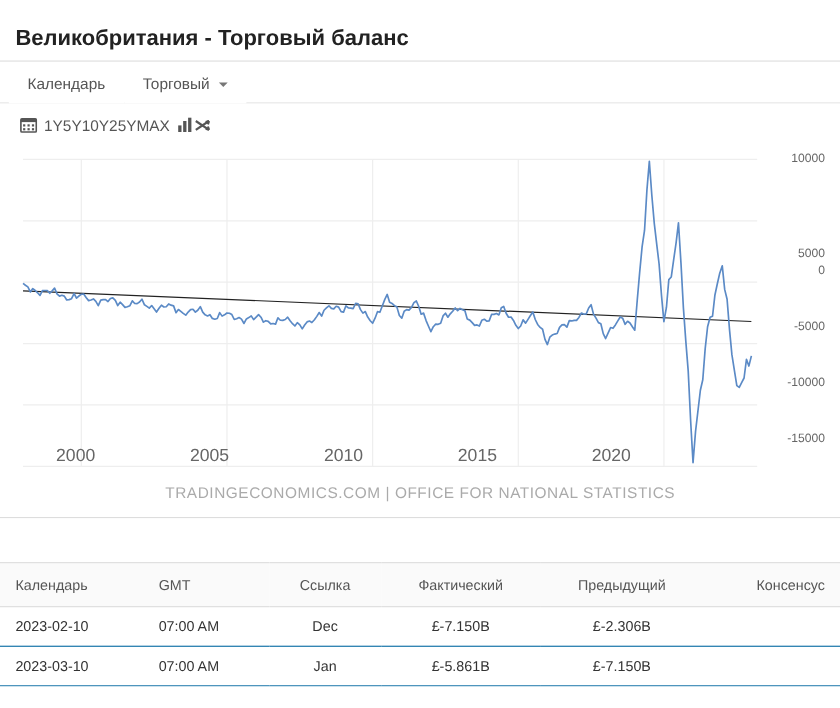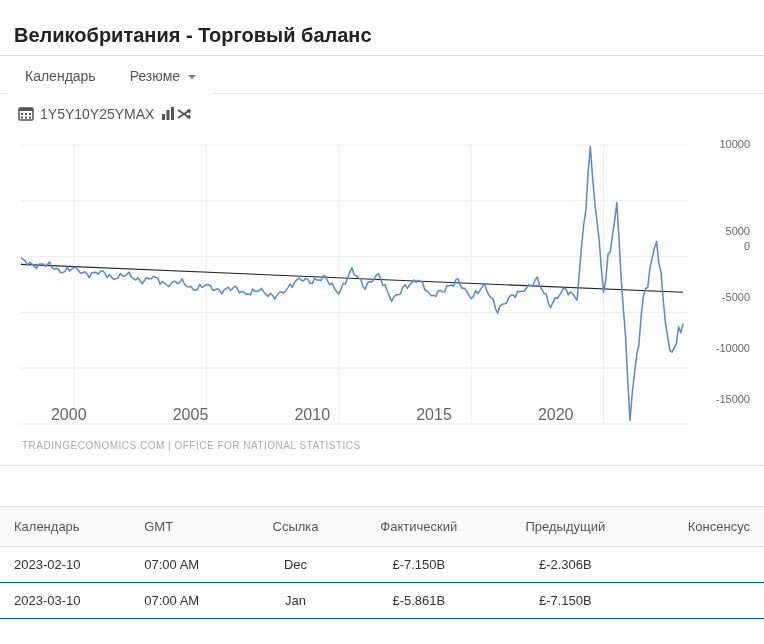--- a/index.html
+++ b/index.html
@@ -97,22 +97,22 @@
     bottom: 14px;
     height: 14px;
     font-size: 16px;
     color: #666;
   }
   .x-labels div {
     position: absolute;
     transform: translateX(-50%);
   }
   .attribution {
-    text-align: left;
-    font-size: 10px;
+    text-align: center;
+    font-size: 14px;
     letter-spacing: 0.5px;
     color: #aaa;
     padding: 6px 12px 10px;
     text-transform: uppercase;
   }
   .gap { height: 40px; }
   table.cal {
     width: 100%;
     border-collapse: collapse;
     font-size: 13px;
@@ -138,21 +138,21 @@
   table.cal th:nth-child(6), table.cal td:nth-child(6) { text-align: right; }
 </style>
 </head>
 <body>
 
 <div class="title">Великобритания - Торговый баланс</div>
 
 <div class="tabs">
   <div class="tab">Календарь</div>
   <div class="tab">
-    <span>Резюме</span>
+    <span>Торговый</span>
     <span class="caret"></span>
   </div>
 </div>
 
 <div class="toolbar">
   <span class="icon">
     <svg width="16" height="16" viewBox="0 0 16 16" fill="#555">
       <rect x="1" y="2" width="14" height="12" rx="1" fill="none" stroke="#555" stroke-width="1.5"></rect>
       <rect x="1" y="2" width="14" height="3" fill="#555"></rect>
       <rect x="3" y="7" width="2" height="2"></rect>

